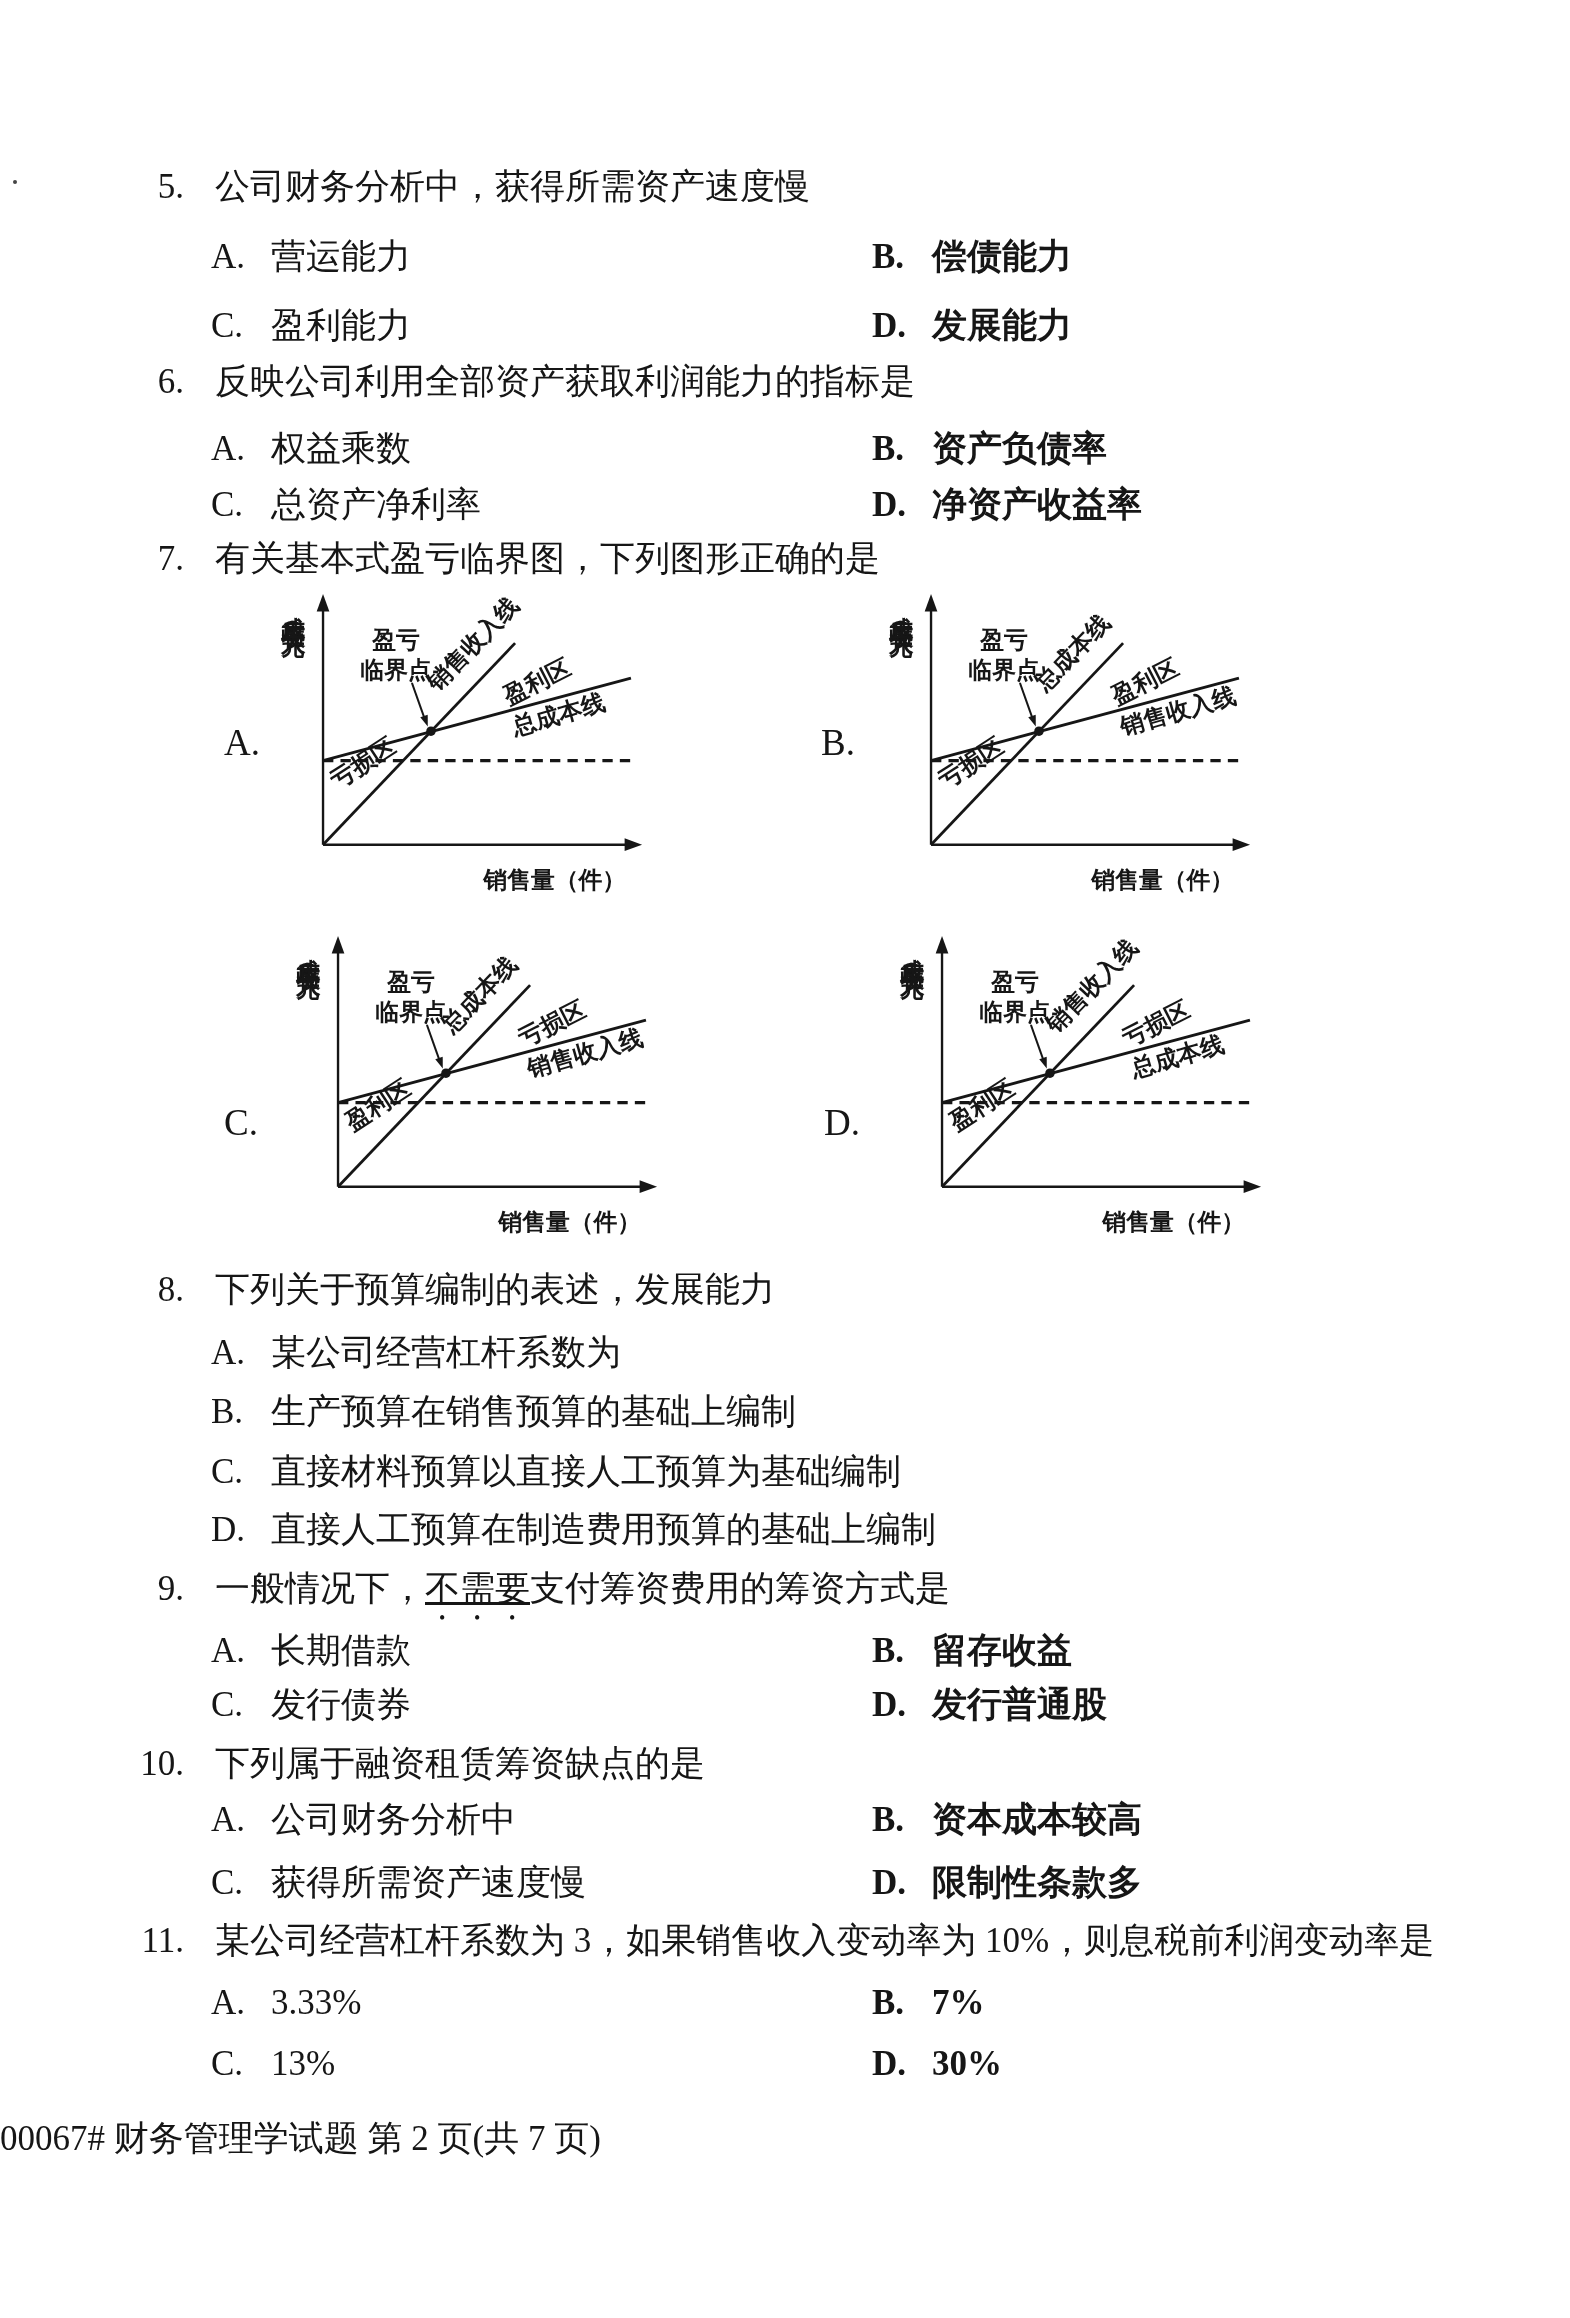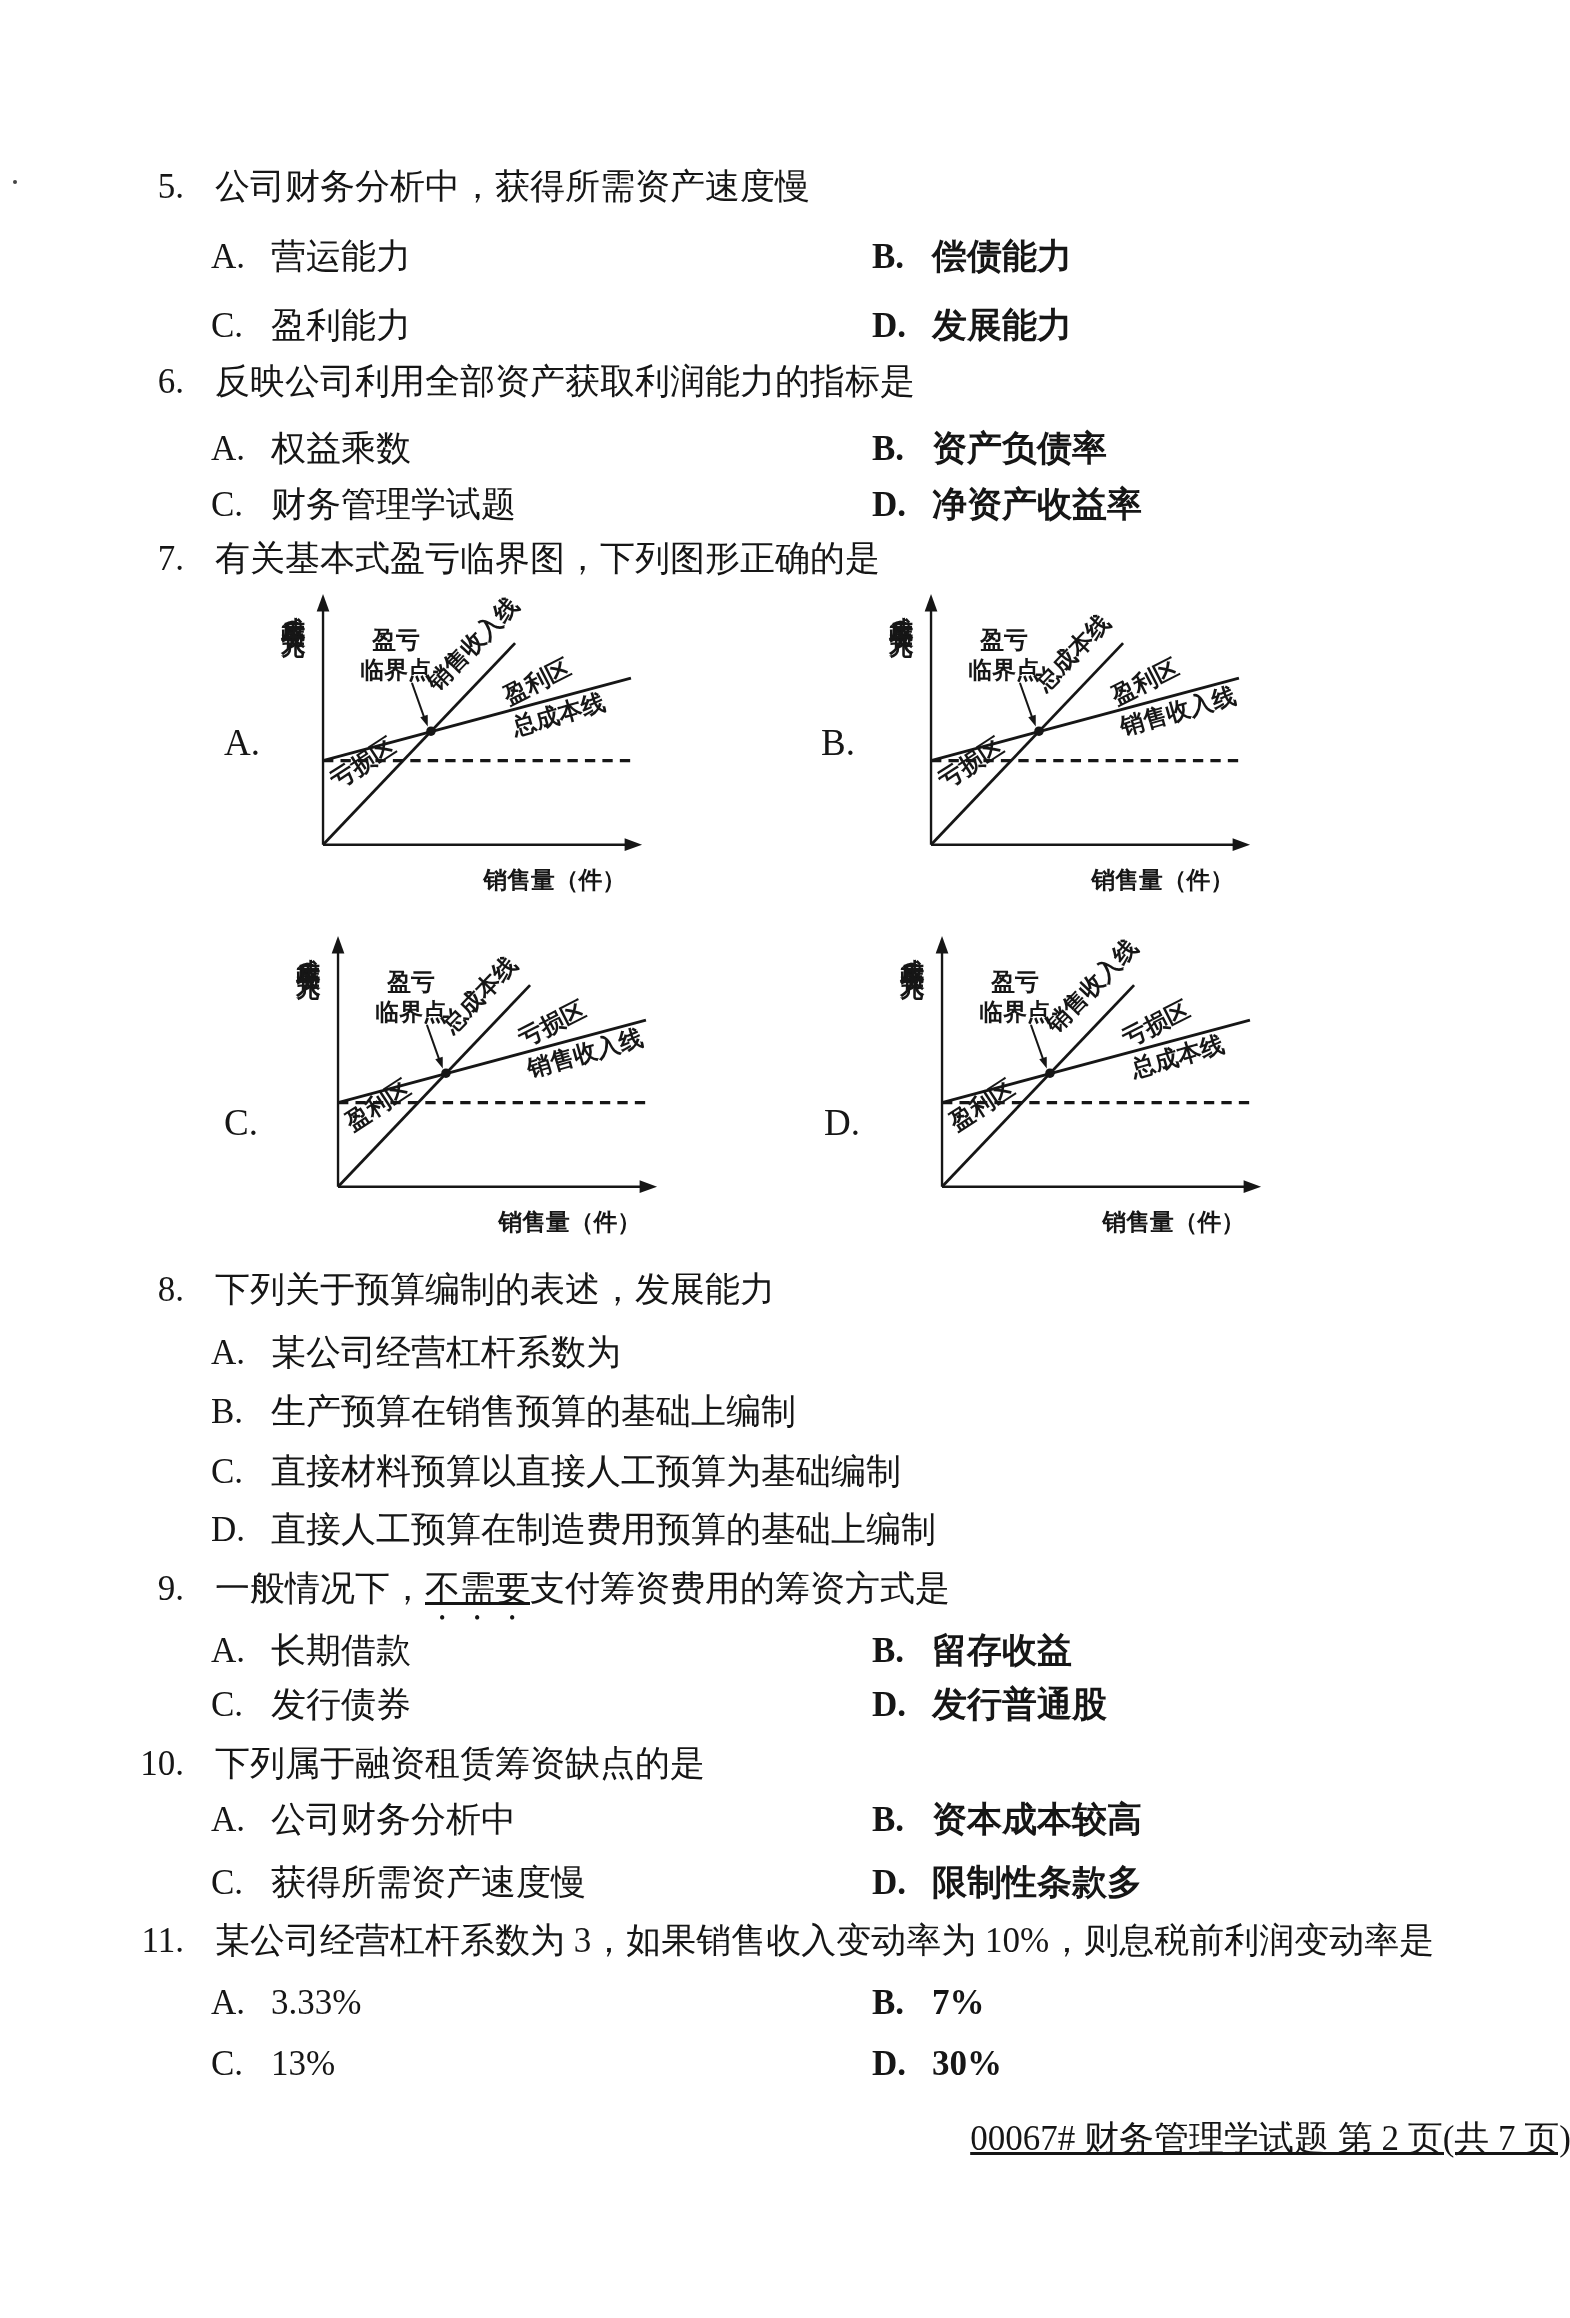--- a/index.html
+++ b/index.html
@@ -27,40 +27,40 @@
   }
   .chart{position:absolute;width:373px;height:334px;}
   .chart svg{position:absolute;left:0;top:0;}
   .ylab{
     position:absolute;left:0px;top:4.8px;height:238px;
     writing-mode:vertical-rl;text-orientation:mixed;
     font-weight:bold;font-size:24px;letter-spacing:3.2px;line-height:1.3;
   }
   .ct{font-size:30px;font-weight:bold;fill:#161616;font-family:"Liberation Serif","DejaVu Serif",serif;}
   .chart-letter{position:absolute;font-size:37px;}
-  .footer{position:absolute;left:0;top:2115px;width:100%;text-align:right;text-decoration:underline;}
+  .footer{position:absolute;left:0;top:2115px;width:100%;text-align:left;}
   .speck{position:absolute;left:12.7px;top:180px;width:4px;height:4px;background:#444;border-radius:50%;}
 </style>
 </head>
 <body>
 
 <div class="speck"></div>
 
 <div class="row qnumbox" style="top:167px">5.</div>
 <div class="row qtext" style="top:167px">公司财务分析中，获得所需资产速度慢</div>
 <div class="row opt-left" style="top:237px"><span class="olet">A.</span><span>营运能力</span></div>
 <div class="row opt-right" style="top:237px"><span class="olet">B.</span><span>偿债能力</span></div>
 <div class="row opt-left" style="top:306px"><span class="olet">C.</span><span>盈利能力</span></div>
 <div class="row opt-right" style="top:306px"><span class="olet">D.</span><span>发展能力</span></div>
 
 <div class="row qnumbox" style="top:362px">6.</div>
 <div class="row qtext" style="top:362px">反映公司利用全部资产获取利润能力的指标是</div>
 <div class="row opt-left" style="top:429px"><span class="olet">A.</span><span>权益乘数</span></div>
 <div class="row opt-right" style="top:429px"><span class="olet">B.</span><span>资产负债率</span></div>
-<div class="row opt-left" style="top:485px"><span class="olet">C.</span><span>财务管理学试题</span></div>
+<div class="row opt-left" style="top:485px"><span class="olet">C.</span><span>总资产净利率</span></div>
 <div class="row opt-right" style="top:485px"><span class="olet">D.</span><span>净资产收益率</span></div>
 
 <div class="row qnumbox" style="top:539px">7.</div>
 <div class="row qtext" style="top:539px">有关基本式盈亏临界图，下列图形正确的是</div>
 
 <div class="chart-letter" style="left:224px;top:721px">A.</div>
 <div class="chart-letter" style="left:821px;top:721px">B.</div>
 <div class="chart-letter" style="left:224px;top:1101px">C.</div>
 <div class="chart-letter" style="left:824px;top:1101px">D.</div>
 

